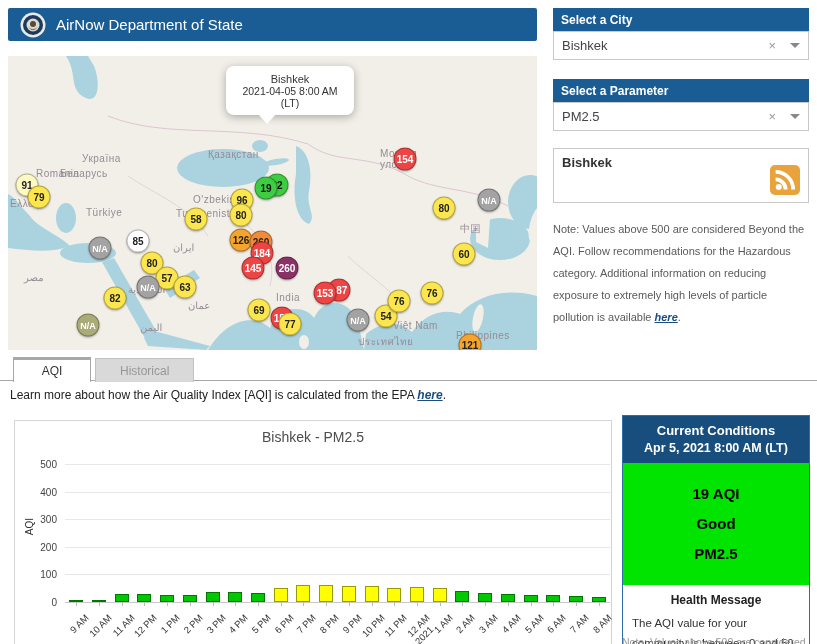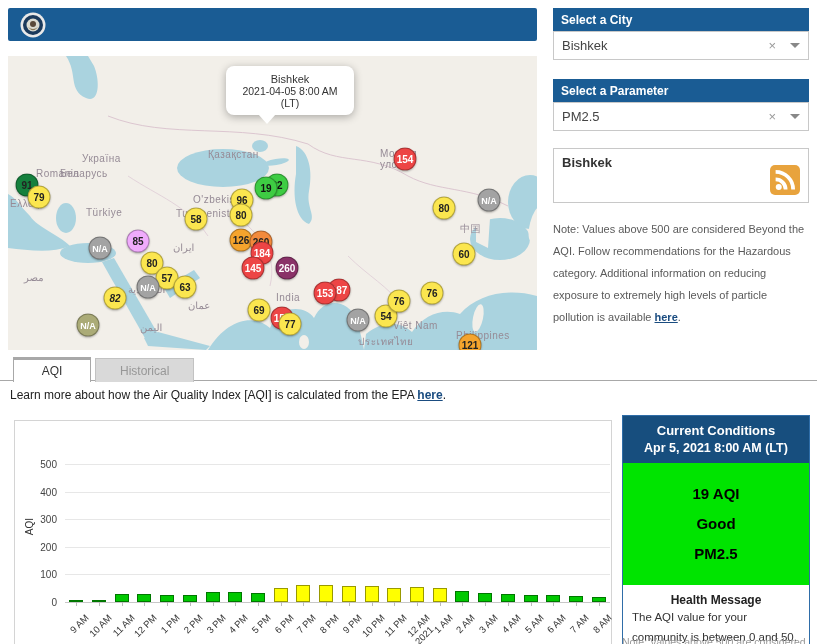--- a/index.html
+++ b/index.html
@@ -37,21 +37,21 @@
     padding:5px 8px; width:256px; }
   .select-box { width:256px; height:29px; background:#fff; border:1px solid #c8c8c8;
     display:flex; align-items:center; font-size:13px; color:#444; padding:0 8px; cursor:pointer; }
   .select-box .val { flex:1; }
   .clear-x { color:#999; font-size:13px; margin-right:14px; cursor:pointer; }
   .caret { width:0; height:0; border-left:5px solid transparent; border-right:5px solid transparent;
     border-top:5px solid #888; cursor:pointer; }
   #feed-box { left:553px; top:148px; width:256px; height:55px; border:1px solid #c8c8c8; background:#fff; padding:6px 8px; }
   #feed-box .feed-title { font-size:13px; font-weight:bold; color:#333; }
   #note { left:553px; top:218px; width:256px; font-size:11px; color:#5a5a5a; line-height:2.0; }
-  a.lnk { color:#1a4c80; font-weight:bold; text-decoration:underline; cursor:pointer; }
+  a.lnk { color:#1a4c80; font-weight:bold; text-decoration:underline; cursor:pointer;font-style:italic; }
 
   
   #tabs-row { left:0; top:357px; width:817px; height:24px; border-bottom:1px solid #a8a8a8; padding-left:13px; display:flex; }
   .tab { min-width:78px; padding:0 24px; height:24px; display:flex; align-items:center; justify-content:center;
     font-size:12px; margin-right:4px; cursor:pointer; background:#d9d9d9; color:#979797;
     border:1px solid #c2c2c2; border-bottom:none; position:relative; top:1px; }
   .tab.active { background:#fff; color:#333; border-top:3px solid #174e7e; border-color:#a8a8a8; height:25px; top:0; }
   #learn-more { left:10px; top:388px; font-size:12px; color:#222; }
 
   
@@ -68,35 +68,36 @@
     transform:translateX(-100%) rotate(-45deg); transform-origin:100% 0; top:148px; line-height:1.2; }
 
   
   #cc { left:622px; top:415px; width:188px; border:1px solid #2f6da8; background:#fff; }
   #cc .cc-hdr { background:#174e7e; color:#fff; text-align:center; padding:7px 4px 8px; }
   #cc .cc-hdr .l1 { font-size:13px; font-weight:bold; }
   #cc .cc-hdr .l2 { font-size:11px; font-weight:bold; margin-top:3px; }
   #cc .cc-hdr .l3 { font-size:12.5px; font-weight:bold; margin-top:3px; }
   #cc .cc-aqi { text-align:center; padding:16px 4px; font-weight:bold; font-size:15px; color:#000; line-height:2.0; }
   #cc .cc-health { padding:8px 9px 10px; }
-  #cc .cc-health .ht { text-align:center; font-size:12px; font-weight:bold; color:#222; }
+  #cc .cc-health .ht { text-align:center; font-size:12px; font-weight:bold; color:#222; margin-bottom:6px; }
   #cc .cc-health .hb { font-size:11.5px; color:#333; line-height:1.75; }
   #cc-note { left:622px; top:636px; width:188px; height:8px; overflow:hidden; font-size:10.5px; color:#999; }
 </style>
 </head>
 <body>
 
 <div class="abs" id="app-header">
   <svg width="26" height="26" viewBox="0 0 26 26">
     <circle cx="13" cy="13" r="12.5" fill="#e9e9e9"></circle>
     <circle cx="13" cy="13" r="10" fill="#1b3a5c"></circle>
     <circle cx="13" cy="13" r="6.5" fill="#dcdcd2"></circle>
     <circle cx="13" cy="12" r="3" fill="#5a4a3a"></circle>
     <path d="M8,15 Q13,19 18,15 L16,17 Q13,19.5 10,17 Z" fill="#8a7a5a"></path>
   </svg>
+  <span class="title">AirNow Department of State</span>
 </div>
 
 <div class="abs" id="map">
   <svg width="529" height="294" viewBox="0 0 529 294">
     <rect width="529" height="294" fill="#f2efe9"></rect>
     <path d="M58,0 C70,18 60,34 78,42 C92,48 92,24 86,10 L80,0 Z" fill="#aad3df"></path>
     <ellipse cx="215" cy="112" rx="46" ry="19" fill="#aad3df"></ellipse>
     <path d="M288,90 C301,95 305,115 301,135 C298,152 309,160 301,168 C288,164 284,140 288,118 Z" fill="#aad3df"></path>
     <ellipse cx="252" cy="90" rx="8" ry="6" fill="#aad3df"></ellipse>
     <ellipse cx="268" cy="106" rx="13" ry="3" fill="#aad3df" transform="rotate(-10 268 106)"></ellipse>
@@ -138,39 +139,39 @@
       <span class="map-label" style="left: 132px; top: 266px;">اليمن</span>
       <span class="map-label" style="left: 372px; top: 92px;">Монгол
 улс</span>
       <span class="map-label" style="left: 452px; top: 166px;">中国</span>
       <span class="map-label" style="left: 268px; top: 236px;">India</span>
       <span class="map-label" style="left: 385px; top: 264px;">Việt Nam</span>
       <span class="map-label" style="left: 350px; top: 278px;">ประเทศไทย</span>
       <span class="map-label" style="left: 448px; top: 274px;">Philippines</span>
     </div>
   <div id="map-markers">
-      <div class="mk" style="left: 19px; top: 129px; background: #15803d; color: rgb(34, 34, 34);">91</div>
+      <div class="mk" style="left: 19px; top: 129px; background: #fef9c3; color: rgb(34, 34, 34);">91</div>
       <div class="mk" style="left: 31px; top: 141px; background: rgb(251, 230, 79); color: rgb(34, 34, 34);">79</div>
       <div class="mk" style="left: 234px; top: 144px; background: rgb(251, 230, 79); color: rgb(34, 34, 34);">96</div>
       <div class="mk" style="left: 269px; top: 129px; background: rgb(62, 204, 67); color: rgb(17, 17, 17);">22</div>
       <div class="mk" style="left: 258px; top: 132px; background: rgb(62, 204, 67); color: rgb(17, 17, 17);">19</div>
       <div class="mk" style="left: 188px; top: 163px; background: rgb(251, 230, 79); color: rgb(34, 34, 34);">58</div>
       <div class="mk" style="left: 233px; top: 159px; background: rgb(251, 230, 79); color: rgb(34, 34, 34);">80</div>
-      <div class="mk" style="left: 130px; top: 185px; background: #f0abfc; color: rgb(34, 34, 34);">85</div>
+      <div class="mk" style="left: 130px; top: 185px; background: #ffffff; color: rgb(34, 34, 34);">85</div>
       <div class="mk" style="left: 92px; top: 192px; background: rgb(163, 163, 163); color: rgb(255, 255, 255); font-size: 9px;">N/A</div>
       <div class="mk" style="left: 233px; top: 184px; background: rgb(245, 164, 45); color: rgb(34, 34, 34);">126</div>
       <div class="mk" style="left: 253px; top: 186px; background: rgb(242, 138, 60); color: rgb(34, 34, 34);">260</div>
       <div class="mk" style="left: 254px; top: 197px; background: rgb(237, 69, 69); color: rgb(255, 255, 255);">184</div>
       <div class="mk" style="left: 245px; top: 212px; background: rgb(237, 69, 69); color: rgb(255, 255, 255);">145</div>
       <div class="mk" style="left: 279px; top: 212px; background: rgb(138, 50, 104); color: rgb(255, 255, 255);">260</div>
       <div class="mk" style="left: 144px; top: 207px; background: rgb(251, 230, 79); color: rgb(34, 34, 34);">80</div>
       <div class="mk" style="left: 159px; top: 222px; background: rgb(251, 230, 79); color: rgb(34, 34, 34);">57</div>
       <div class="mk" style="left: 140px; top: 231px; background: rgb(163, 163, 163); color: rgb(255, 255, 255); font-size: 9px;">N/A</div>
       <div class="mk" style="left: 177px; top: 231px; background: rgb(251, 230, 79); color: rgb(34, 34, 34);">63</div>
-      <div class="mk" style="left: 107px; top: 242px; background: rgb(251, 230, 79); color: rgb(34, 34, 34); font-style: italic;">82</div>
+      <div class="mk" style="left: 107px; top: 242px; background: rgb(251, 230, 79); color: rgb(34, 34, 34);">82</div>
       <div class="mk" style="left: 80px; top: 269px; background: rgb(171, 171, 119); color: rgb(255, 255, 255); font-size: 9px;">N/A</div>
       <div class="mk" style="left: 331px; top: 234px; background: rgb(237, 69, 69); color: rgb(255, 255, 255);">187</div>
       <div class="mk" style="left: 317px; top: 237px; background: rgb(237, 69, 69); color: rgb(255, 255, 255);">153</div>
       <div class="mk" style="left: 251px; top: 254px; background: rgb(251, 230, 79); color: rgb(34, 34, 34);">69</div>
       <div class="mk" style="left: 274px; top: 262px; background: rgb(237, 69, 69); color: rgb(255, 255, 255);">153</div>
       <div class="mk" style="left: 282px; top: 268px; background: rgb(251, 230, 79); color: rgb(34, 34, 34);">77</div>
       <div class="mk" style="left: 350px; top: 264px; background: rgb(163, 163, 163); color: rgb(255, 255, 255); font-size: 9px;">N/A</div>
       <div class="mk" style="left: 378px; top: 260px; background: rgb(251, 230, 79); color: rgb(34, 34, 34);">54</div>
       <div class="mk" style="left: 391px; top: 245px; background: rgb(251, 230, 79); color: rgb(34, 34, 34);">76</div>
       <div class="mk" style="left: 424px; top: 237px; background: rgb(251, 230, 79); color: rgb(34, 34, 34);">76</div>
@@ -217,20 +218,21 @@
 
 <div class="abs" id="tabs-row">
     <div class="tab active">AQI</div>
     <div class="tab">Historical</div>
   </div>
 <div class="abs" id="learn-more">
   <span>Learn more about how the Air Quality Index [AQI] is calculated from the EPA </span><a class="lnk">here</a><span>.</span>
 </div>
 
 <div class="abs" id="chart-box">
+  <div id="chart-title">Bishkek - PM2.5</div>
   <div id="ylabel">AQI</div>
   <div id="plot">
       <div class="grid zero" style="top: 138px;"></div>
       <span class="ytick" style="top: 138px;">0</span>
       <div class="grid" style="top: 110.4px;"></div>
       <span class="ytick" style="top: 110.4px;">100</span>
       <div class="grid" style="top: 82.8px;"></div>
       <span class="ytick" style="top: 82.8px;">200</span>
       <div class="grid" style="top: 55.2px;"></div>
       <span class="ytick" style="top: 55.2px;">300</span>

